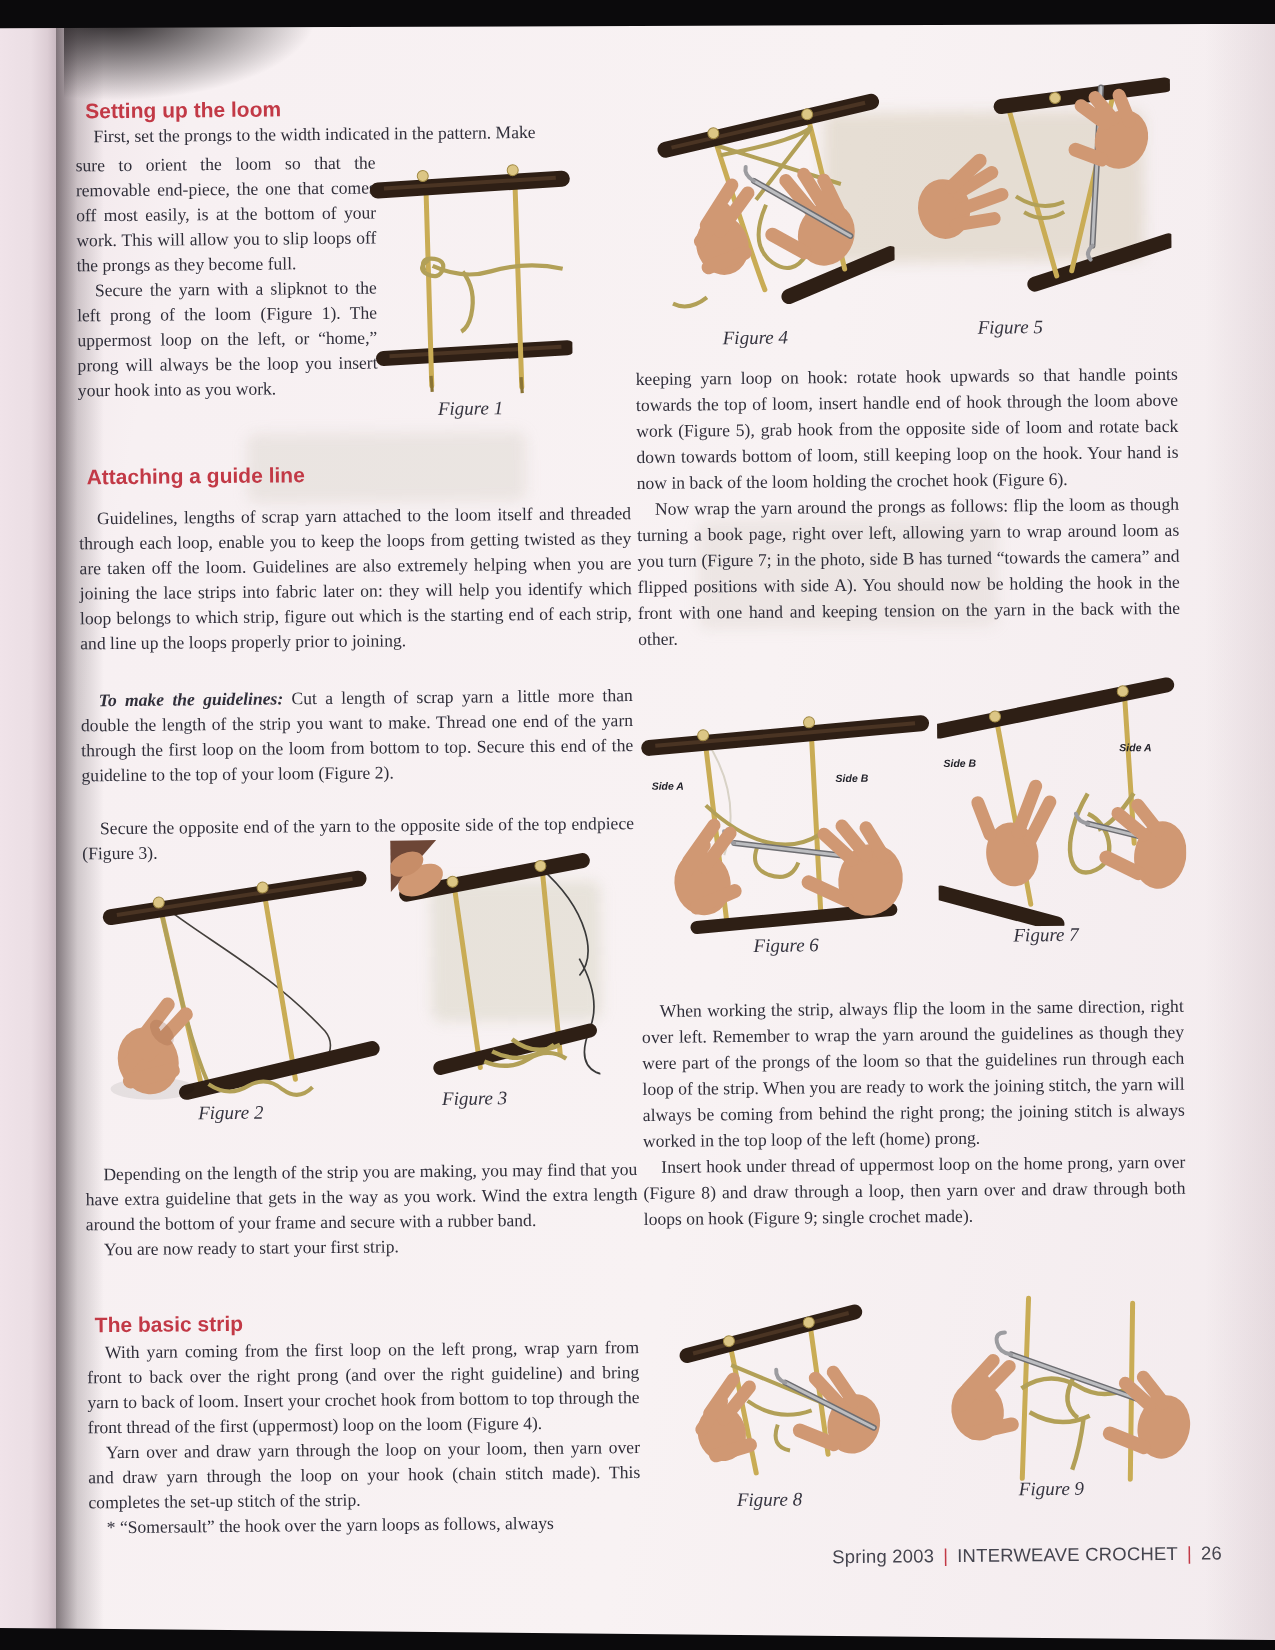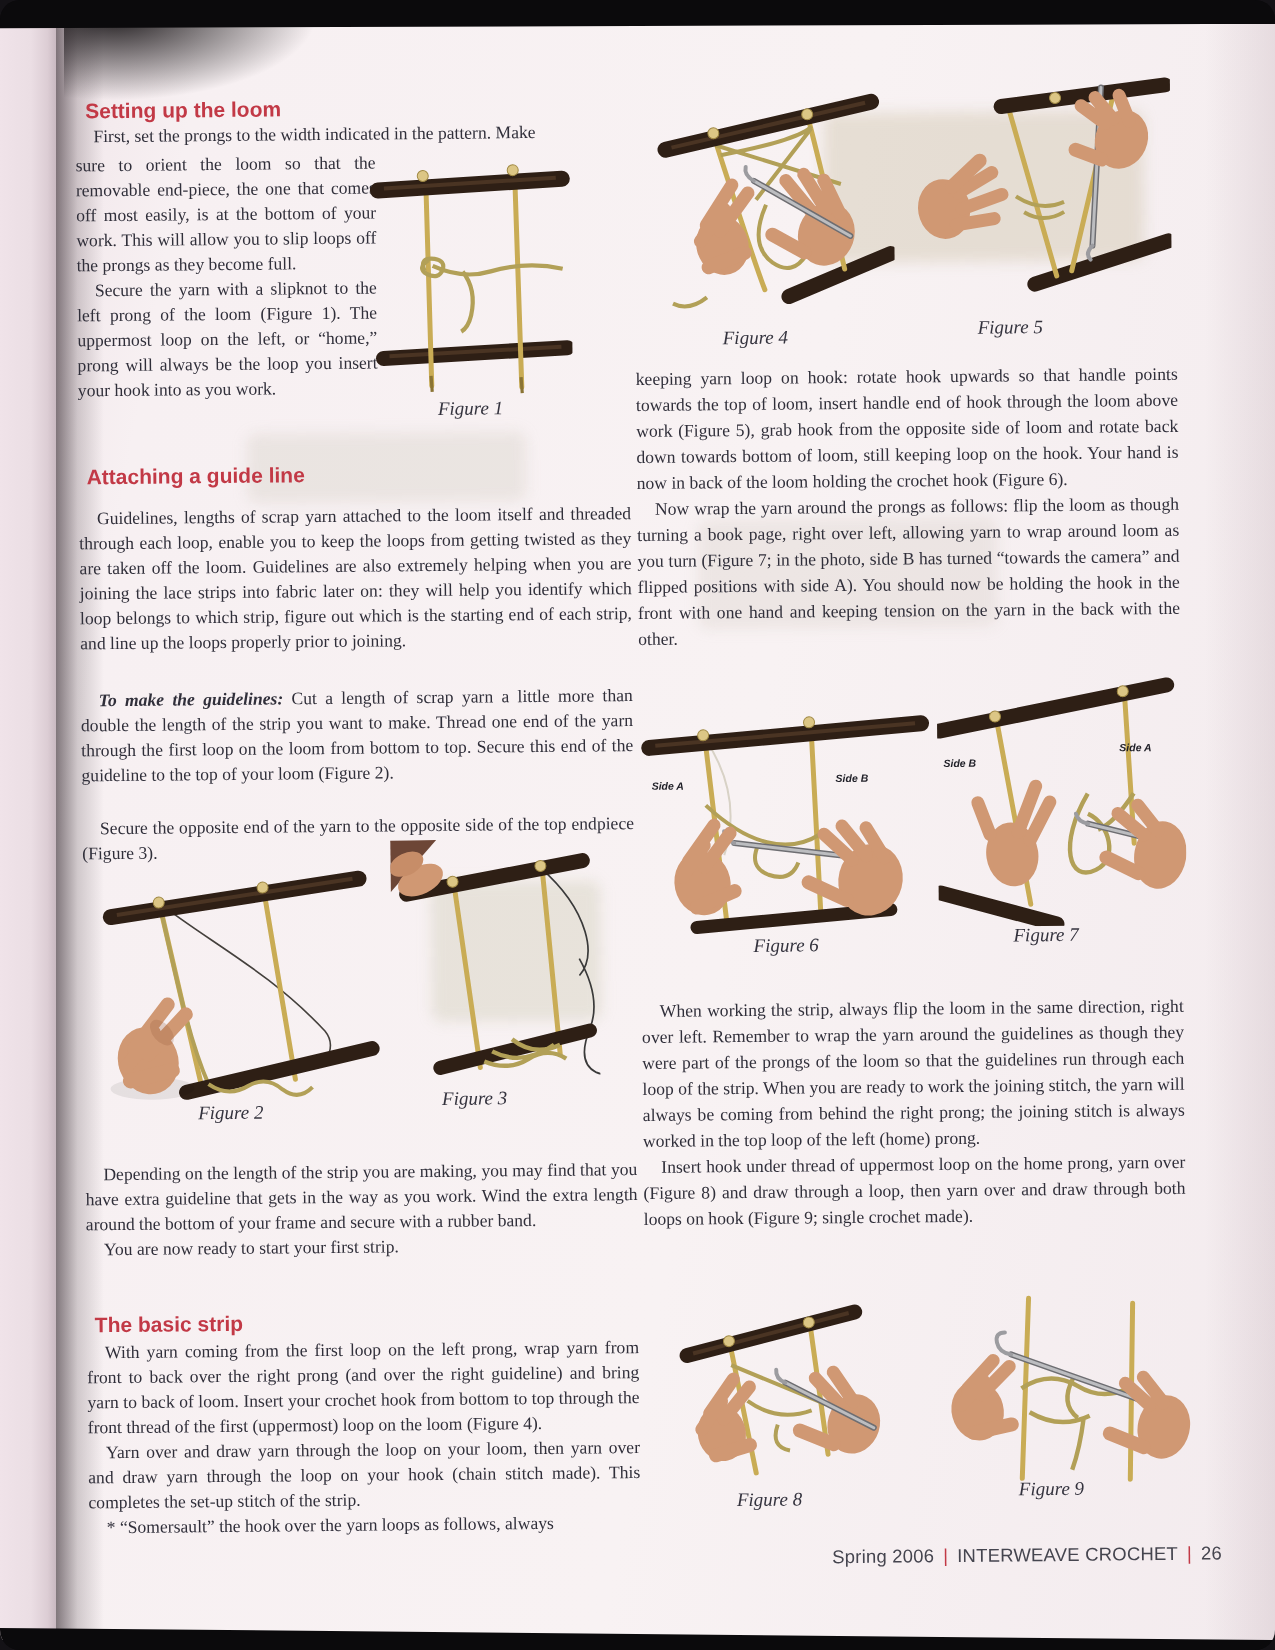--- a/index.html
+++ b/index.html
@@ -1,16 +1,16 @@
 <!DOCTYPE html>
 <html><head>
 <meta charset="utf-8">
 <style>
   html,body{margin:0;padding:0;background:#141216;}
-  .scan{position:relative;width:1275px;height:1650px;overflow:hidden;background:#0e0d0f;font-family:"Liberation Serif",serif;border-radius:20px;}
+  .scan{position:relative;width:1275px;height:1650px;overflow:hidden;background:#0e0d0f;font-family:"Liberation Serif",serif;}
   .page{position:absolute;left:56px;top:24px;right:0;bottom:10px;
         background:linear-gradient(100deg,#f1e6ea 0%,#f7f0f2 10%,#f8f2f3 55%,#f3ebee 100%);}
   .prevpage{position:absolute;left:0;top:24px;width:56px;bottom:10px;
         background:linear-gradient(90deg,#f0e3e9 0%,#ebdee4 55%,#dccdd4 85%,#c9b9c1 100%);}
   .gutter{position:absolute;left:56px;top:24px;width:48px;bottom:10px;
         background:linear-gradient(90deg,rgba(32,20,27,0.55),rgba(32,20,27,0.18) 45%,rgba(32,20,27,0) 100%);}
   .wedge{position:absolute;left:64px;top:16px;width:280px;height:96px;
         background:radial-gradient(ellipse at 18% 0%,rgba(10,7,9,0.9),rgba(10,7,9,0) 62%);}
   .topbar{position:absolute;top:-4px;left:-8px;right:-8px;height:30px;background:#0b0a0c;transform:rotate(-0.2deg);}
   .botbar{position:absolute;bottom:-8px;left:-12px;right:-12px;height:24px;background:#0b0a0c;transform:rotate(0.55deg);}
@@ -304,17 +304,17 @@
       </g>
       <g>
         <ellipse cx="230" cy="136" rx="26" ry="32" transform="rotate(14 230 136)" fill="#d09873"></ellipse>
         <path d="M216 114 L192 92 M230 112 L210 86" stroke="#d09873" stroke-width="13" stroke-linecap="round" fill="none"></path>
         <path d="M210 156 L176 142" stroke="#d09873" stroke-width="14" stroke-linecap="round" fill="none"></path>
       </g>
     </svg>
     <div class="abs cap" style="left:945px;top:1482px;width:200px;">Figure 9</div>
 
     <div class="abs footer" style="left:640px;top:1548px;width:575px;">
-      <span>Spring 2006</span><span class="sep">|</span><span>INTERWEAVE CROCHET</span><span class="sep">|</span><span>26</span>
+      <span>Spring 2003</span><span class="sep">|</span><span>INTERWEAVE CROCHET</span><span class="sep">|</span><span>26</span>
     </div>
 
   </div>
 </div>
 
 </body></html>

